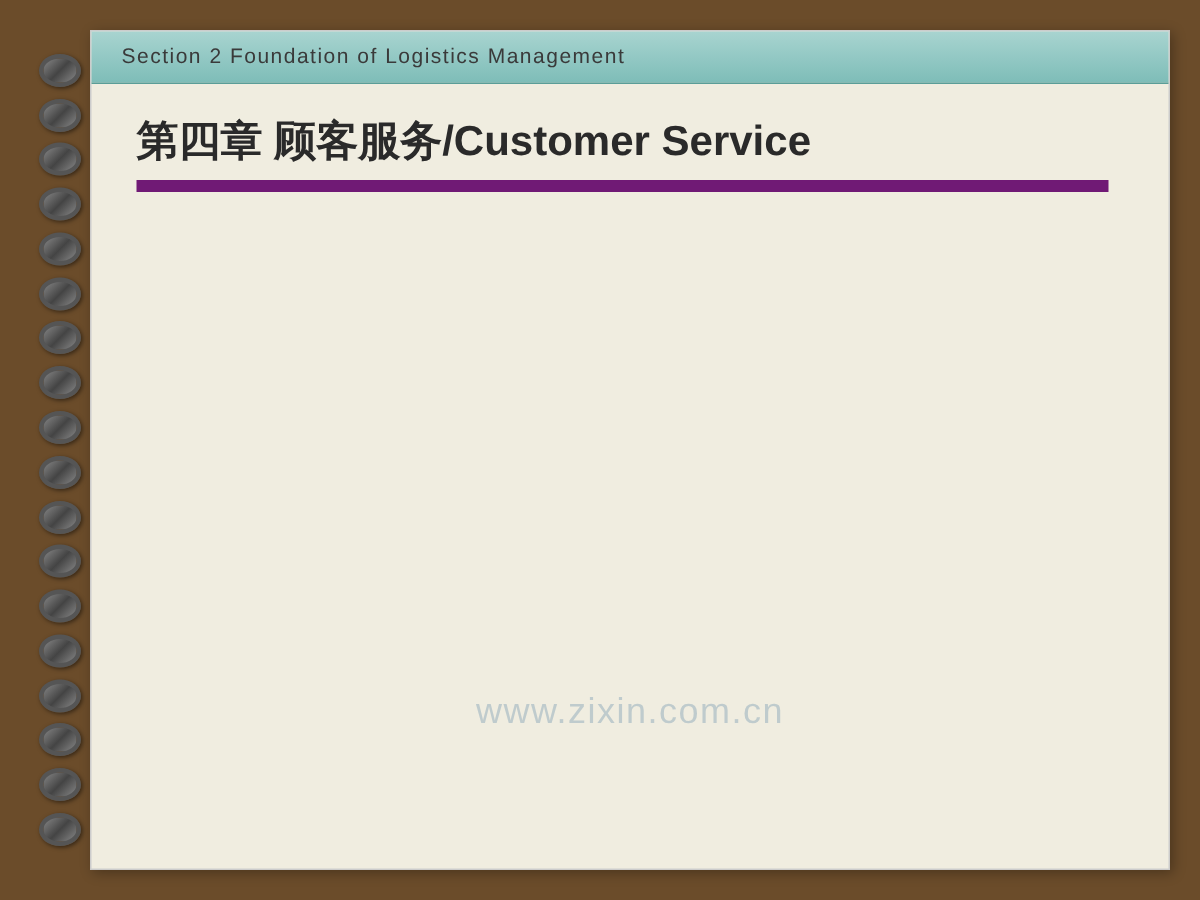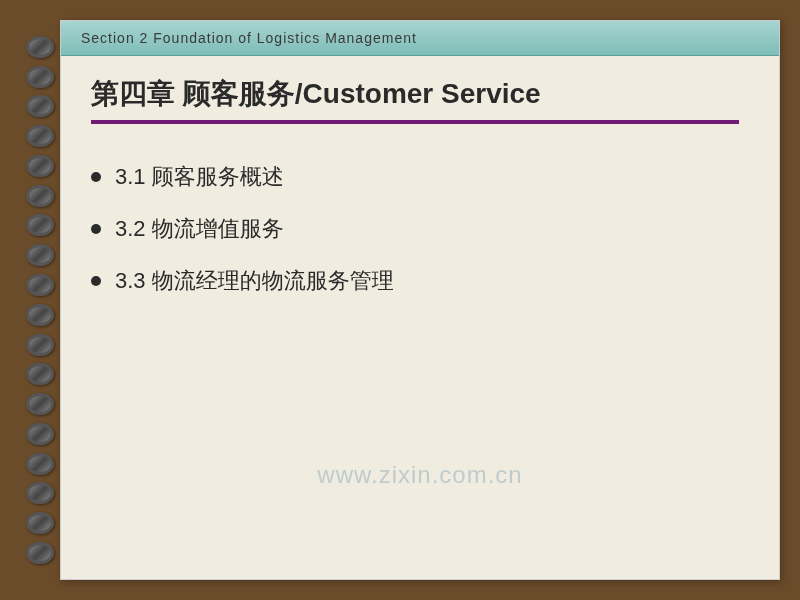--- a/index.html
+++ b/index.html
@@ -79,21 +79,21 @@
       position: relative;
     }
 
     
     .chapter-title {
       font-size: 28px;
       font-weight: bold;
       color: #2a2a2a;
       margin-bottom: 8px;
       padding-bottom: 8px;
-      border-bottom: 4px solid #701a75;
+      border-bottom: 8px solid #701a75;
       font-family: "SimHei", "黑体", Arial, sans-serif;
       line-height: 1.3;
     }
 
     
     .bullet-list {
       margin-top: 30px;
       display: flex;
       flex-direction: column;
       gap: 22px;
@@ -167,34 +167,20 @@
   <div class="page">
 
     <div class="header-bar">
       <span class="header-text">Section  2   Foundation  of  Logistics   Management</span>
     </div>
 
     <div class="content">
 
       <div class="chapter-title">第四章  顾客服务/Customer  Service</div>
 
-      <div class="bullet-list" id="bullet-list">
-      <div class="bullet-item">
-            <div class="bullet-dot"></div>
-            <span class="bullet-text">3.1  顾客服务概述</span>
-          </div>
-          <div class="bullet-item">
-            <div class="bullet-dot"></div>
-            <span class="bullet-text">3.2  物流增值服务</span>
-          </div>
-          <div class="bullet-item">
-            <div class="bullet-dot"></div>
-            <span class="bullet-text">3.3  物流经理的物流服务管理</span>
-          </div>
-        </div>
 
       <div class="watermark">www.zixin.com.cn</div>
 
     </div>
 
     <div class="page-bottom"></div>
 
   </div>
 </div>
 

